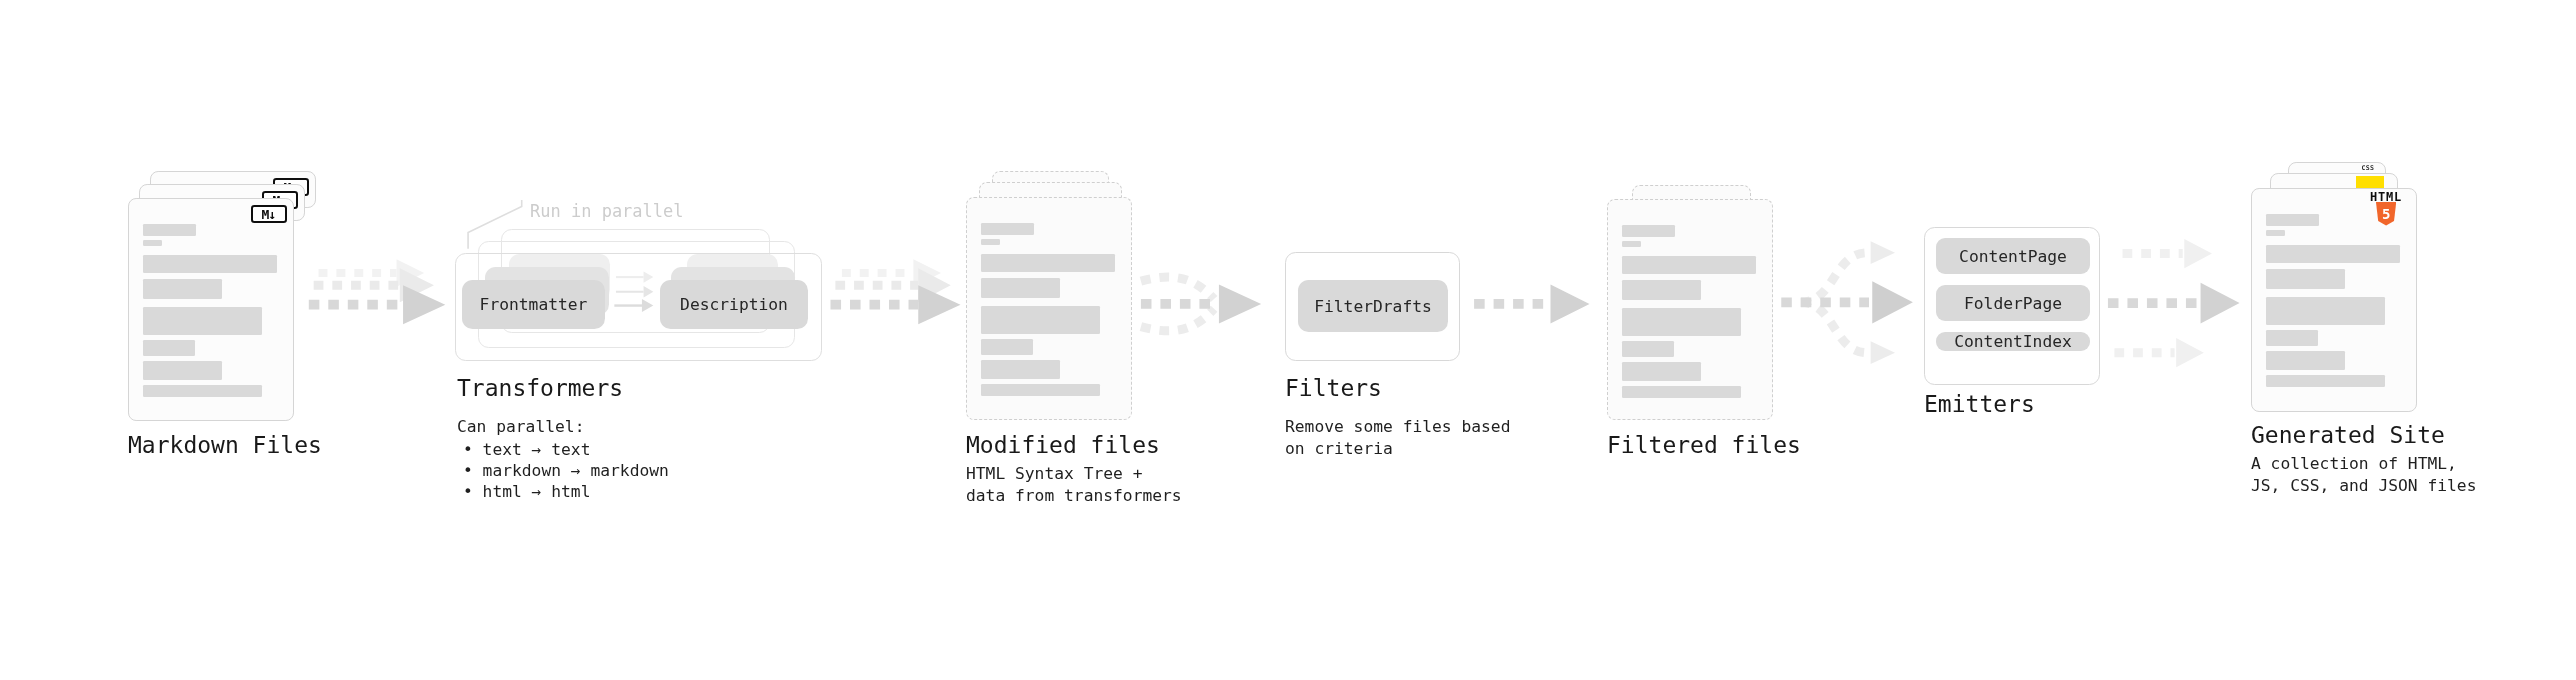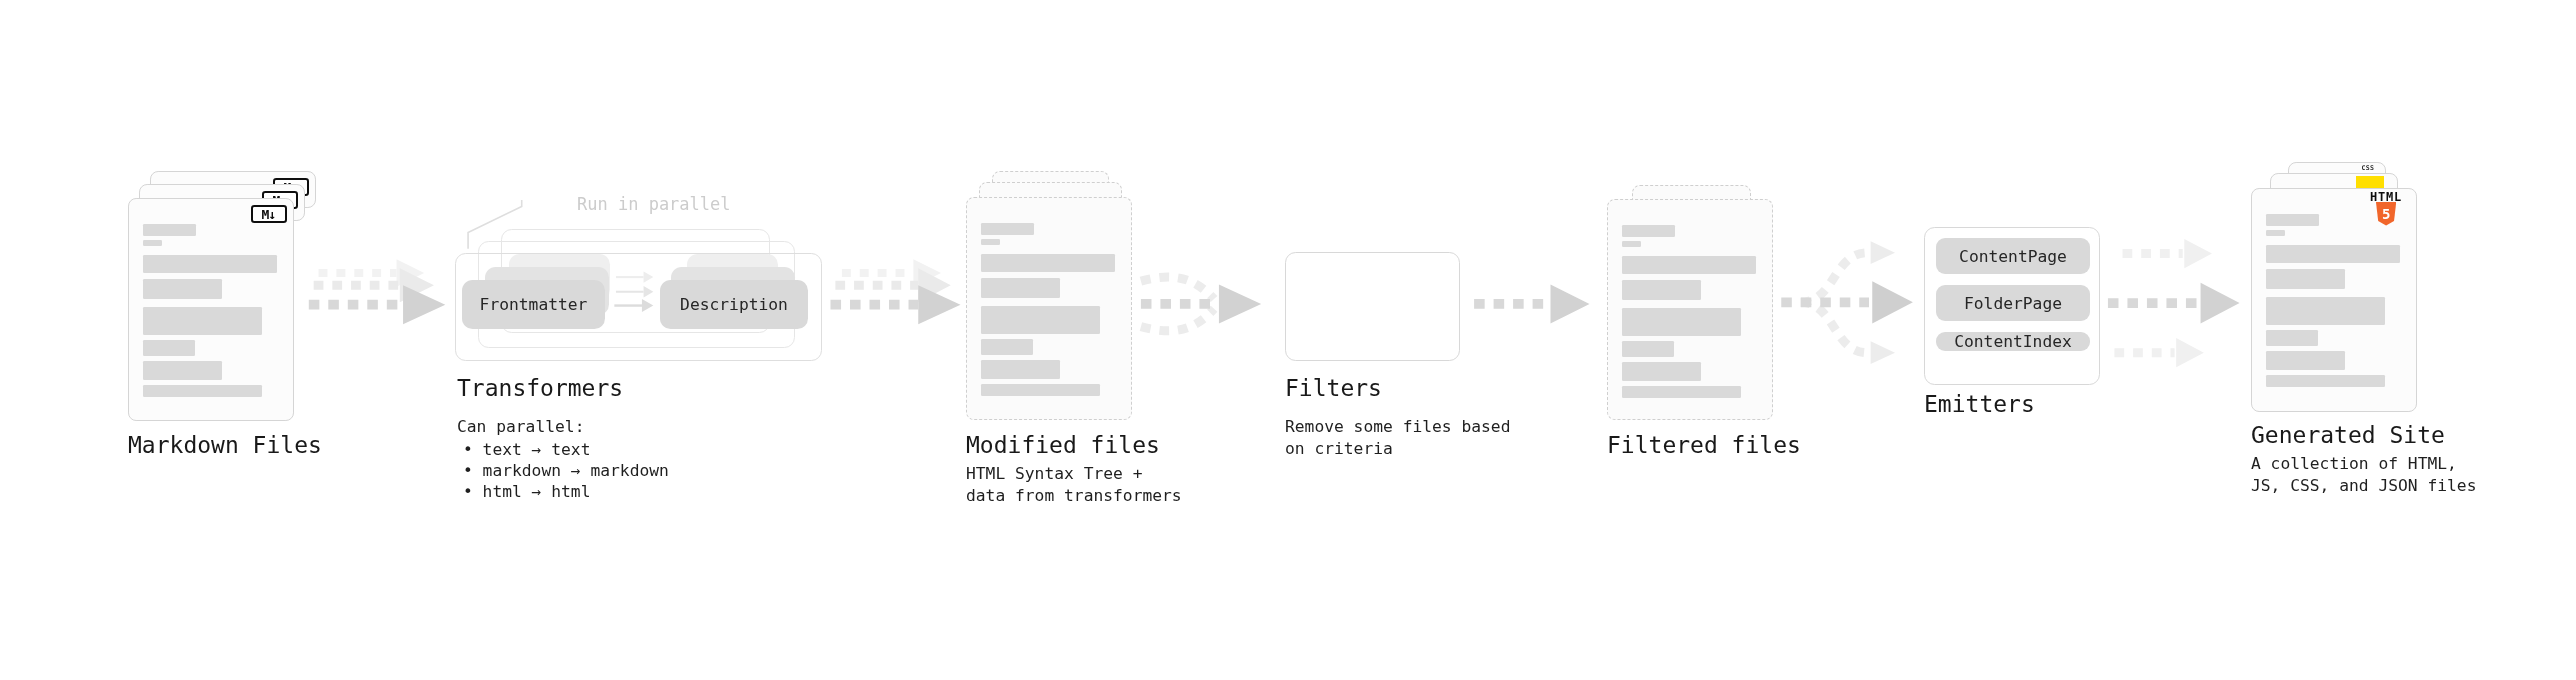--- a/index.html
+++ b/index.html
@@ -155,21 +155,21 @@
           <div class="bar" style="width: 119px; height: 28.4px; margin-bottom: 4.9px;"></div>
           <div class="bar" style="width: 52px; height: 15.4px; margin-bottom: 4.9px;"></div>
           <div class="bar" style="width: 79px; height: 19.5px; margin-bottom: 4.9px;"></div>
           <div class="bar" style="width: 119px; height: 12.2px; margin-bottom: 0px;"></div>
         </div>
     </div>
   </div>
   <div class="label" style="left:128px;top:432px;">Markdown Files</div>
 
   <div>
-    <div class="note" style="left:530px;top:194px;margin-left:47px;">Run in parallel</div>
+    <div class="note" style="left:530px;top:201px;">Run in parallel</div>
     <div class="frame lighter" style="left:501px;top:229px;width:269px;height:104px;"></div>
     <div class="frame lighter" style="left:478px;top:241px;width:317px;height:107px;"></div>
     <div class="frame" style="left:455px;top:253px;width:367px;height:108px;"></div>
 
     <div class="btn ghost2" style="left:509px;top:254px;width:101px;height:46px;"></div>
     <div class="btn ghost1" style="left:485px;top:267px;width:124px;height:48px;"></div>
     <div class="btn" style="left:462px;top:280px;width:143px;height:49px;">Frontmatter</div>
 
     <div class="btn ghost2" style="left:687px;top:254px;width:91px;height:46px;"></div>
     <div class="btn ghost1" style="left:671px;top:267px;width:124px;height:48px;"></div>
@@ -199,20 +199,21 @@
         </div>
     </div>
   </div>
   <div class="label" style="left:966px;top:432px;">Modified files</div>
   <div class="sub" style="left:966px;top:463px;">
     <div>HTML Syntax Tree +</div>
     <div>data from transformers</div>
   </div>
 
   <div class="node-box" style="left:1285px;top:252px;width:175px;height:109px;"></div>
+  <div class="btn" style="left:1298px;top:280px;width:150px;height:52px;">FilterDrafts</div>
   <div class="label" style="left:1285px;top:375px;">Filters</div>
   <div class="sub" style="left:1285px;top:416px;">
     <div>Remove some files based</div>
     <div>on criteria</div>
   </div>
 
   <div>
     <div class="doc dashed" style="left:1632px;top:185px;width:119px;height:34px;"></div>
     <div class="doc dashed" style="left:1607px;top:199px;width:166px;height:221px;">
       <div class="doc-body">

